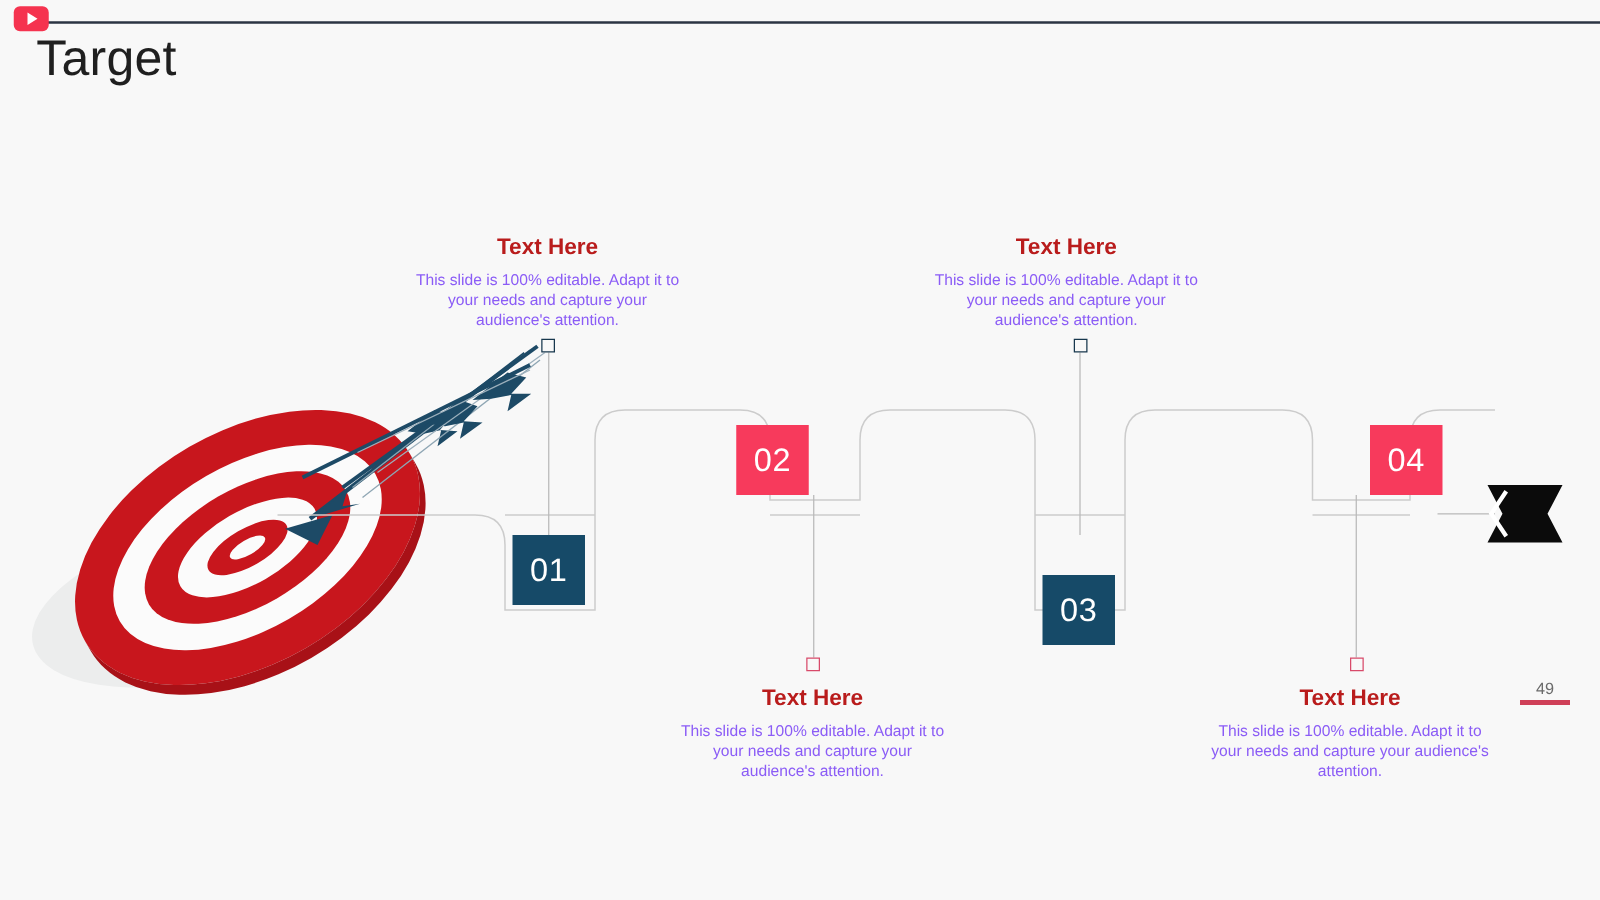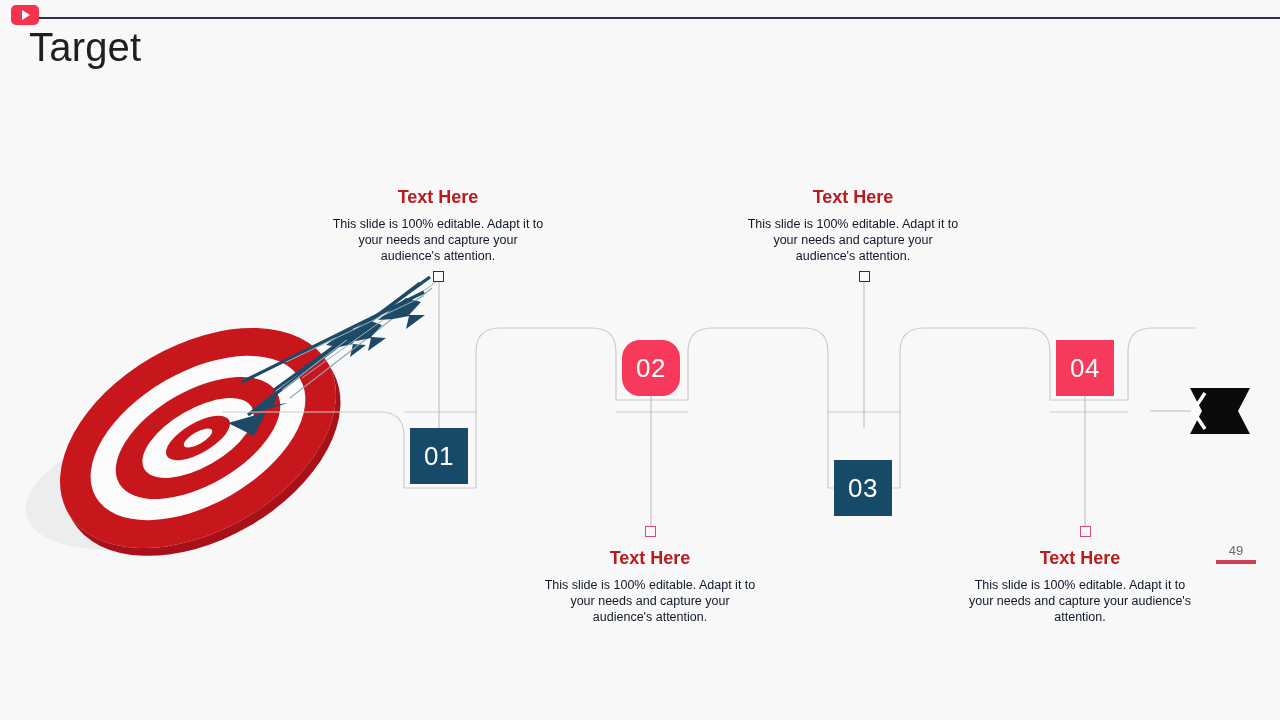--- a/index.html
+++ b/index.html
@@ -102,37 +102,37 @@
     justify-content: center;
     font-size: 26px;
     color: #ffffff;
     font-weight: 400;
     letter-spacing: 0.5px;
   }
   .num-box.navy { background: #164a68; }
   .num-box.pink { background: #f73a5c; }
 
   .n1 { left: 410px; top: 428px; }
-  .n2 { left: 622px; top: 340px; border-radius: 18px; }
+  .n2 { left: 589px; top: 340px; }
   .n3 { left: 834px; top: 428px; margin-top: 32px; }
-  .n4 { left: 1056px; top: 340px; }
+  .n4 { left: 1096px; top: 340px; }
 
   
   .txt-group { position: absolute; }
   .txt-head {
     font-size: 18px;
     font-weight: bold;
     color: #b91c1c;
     text-align: center;
     line-height: 22px;
     margin: 0;
   }
   .txt-body {
     font-size: 12.5px;
-    color: #0f172a;
+    color: #8b5cf6;
     text-align: center;
     line-height: 16px;
     margin: 8px 0 0 0;
   }
 
   .tg1 { left: 330px; top: 186px; width: 216px; }
   .tg2 { left: 745px; top: 186px; width: 216px; }
   .tg3 { left: 541px; top: 547px; width: 218px; }
   .tg4 { left: 963px; top: 547px; width: 234px; }
 

